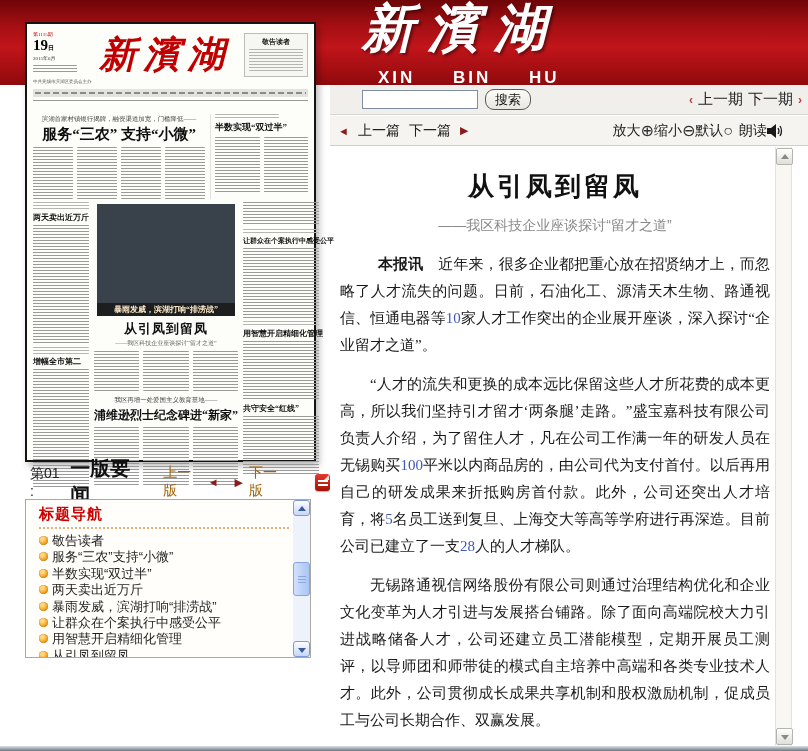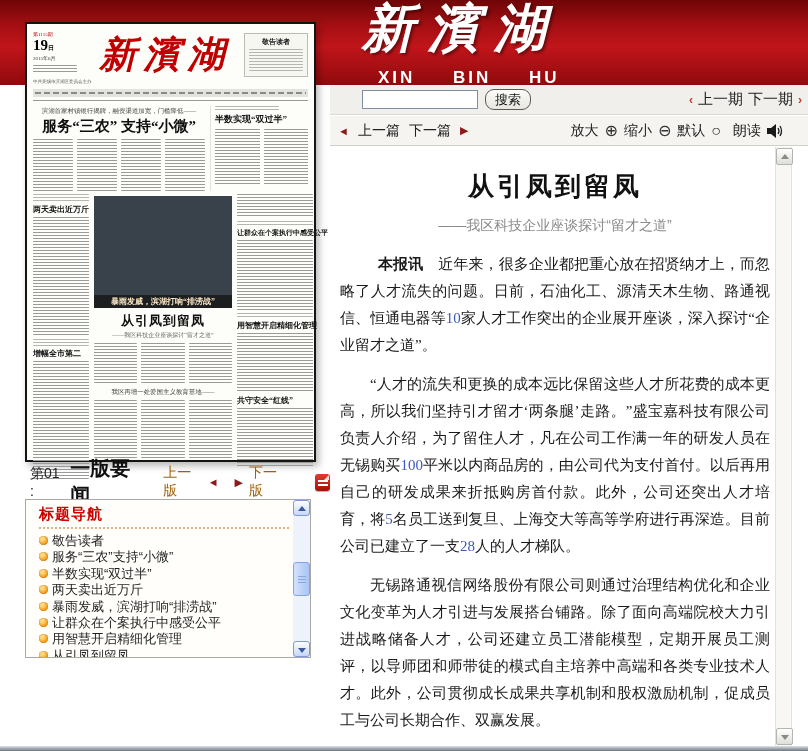--- a/index.html
+++ b/index.html
@@ -28,21 +28,21 @@
   .search-btn { margin-left:7px; height:21px; padding:0 9px; font-size:13px; color:#111; cursor:pointer;
     background:linear-gradient(#fcfcf9,#e8e7e0); border:1px solid #5a5a55; border-radius:9px; }
   .issue-nav { margin-left:auto; padding-right:6px; font-size:15px; color:#1c1c1c; display:flex; align-items:center; gap:5px; }
   .issue-nav a { color:#1c1c1c; text-decoration:none; cursor:pointer; }
   .tick { color:#c23a2e; font-size:12px; font-weight:bold; }
 
   
   .readbar { position:absolute; left:330px; top:116px; width:478px; height:30px;
     background:#f5f4f1; border-bottom:1px solid #cfcec8; display:flex; align-items:center; font-size:14px; color:#222; }
   .readbar .grp-l { display:flex; align-items:center; gap:9px; padding-left:8px; }
-  .readbar .grp-r { margin-left:auto; display:flex; align-items:center; gap:6px; padding-right:24px; }
+  .readbar .grp-r { margin-left:auto; display:flex; align-items:center; gap:0; padding-right:24px; }
   .tri { color:#8b1a1a; font-size:11px; }
   .readbar a { color:#222; text-decoration:none; cursor:pointer; }
   .cicon { font-size:16px; color:#333; line-height:1; }
   .spk { display:inline-block; width:17px; height:14px; position:relative; }
 
   
   .article { position:absolute; left:330px; top:147px; width:478px; height:599px; background:#fff; }
   .art-inner { position:absolute; left:10px; right:38px; top:0; bottom:0; overflow:hidden; }
   .art-title { text-align:center; margin-top:22px; font-size:26px; font-weight:bold; color:#111;
     letter-spacing:3px; font-family:"Liberation Sans","DejaVu Sans",sans-serif; }
@@ -106,21 +106,21 @@
   .th-issue .red { color:#a00; }
   .th-org { margin-top:6px; font-size:5px; color:#555; transform:scale(.9); transform-origin:left; white-space:nowrap; }
   .th-brand { flex:1; text-align:center; color:#c00000; font-size:37px; font-weight:bold; font-style:italic;
     letter-spacing:7px; line-height:52px; font-family:"Liberation Serif","DejaVu Serif",serif; }
   .th-notice { width:64px; border:1px solid #bcbcb6; background:#f7f7f2; padding:3px 4px; height:44px; margin-top:4px; }
   .th-notice .tt { font-size:7px; font-weight:bold; color:#222; text-align:center; margin-bottom:2px; }
   .th-strip { height:8px; background:#e2e2df; margin-top:2px; position:relative; }
   .th-strip::after { content:""; position:absolute; left:2px; right:2px; top:3px; height:2px;
     background:repeating-linear-gradient(to right,#8a8a88 0 6px,transparent 6px 9px); }
   .th-rule { border-top:1px solid #9a9a96; margin:3px 0 2px; }
-  .th-leadrow { display:flex; margin-top:5px; }
+  .th-leadrow { display:flex; margin-top:13px; }
   .th-lead-l { flex:1.85; text-align:center; padding-right:5px; }
   .th-kicker { font-size:7px; color:#444; white-space:nowrap; transform:scale(.92); }
   .th-h1 { font-size:15px; font-weight:bold; color:#0d0d0d; margin-top:1px; white-space:nowrap; }
   .th-lead-r { flex:1; padding-left:4px; border-left:1px solid #e2e2de; }
   .th-hr1 { font-size:9px; font-weight:bold; color:#111; margin:2px 0; white-space:nowrap; }
   .th-cols { display:flex; gap:4px; margin-top:3px; }
   .th-body { display:flex; gap:5px; margin-top:3px; height:292px; }
   .th-col-l { width:56px; }
   .th-col-c { flex:1; text-align:center; }
   .th-col-r { width:76px; }
@@ -262,20 +262,21 @@
           <div class="th-cap">暴雨发威，滨湖打响“排涝战”</div>
         </div>
         <div class="th-h3">从引凤到留凤</div>
         <div class="th-sub3">——我区科技企业座谈探讨“留才之道”</div>
         <div class="th-cols">
             <div class="ft fb" style="flex:1;height:40px;"></div>
             <div class="ft fb" style="flex:1;height:40px;"></div>
             <div class="ft fb" style="flex:1;height:40px;"></div>
           </div>
         <div class="th-kicker" style="margin-top:4px;">我区再增一处爱国主义教育基地——</div>
+        <div class="th-h4">浦维逊烈士纪念碑进“新家”</div>
         <div class="th-cols">
             <div class="ft fb" style="flex:1;height:58px;"></div>
             <div class="ft fb" style="flex:1;height:58px;"></div>
             <div class="ft fb" style="flex:1;height:58px;"></div>
           </div>
       </div>
       <div class="th-col-r">
         <div class="ft fb" style="height:24px;"></div>
         <div class="ft-lite fb" style="height:5px;margin-top:3px;"></div>
         <div class="th-h2" style="font-size:7px;">让群众在个案执行中感受公平</div>

